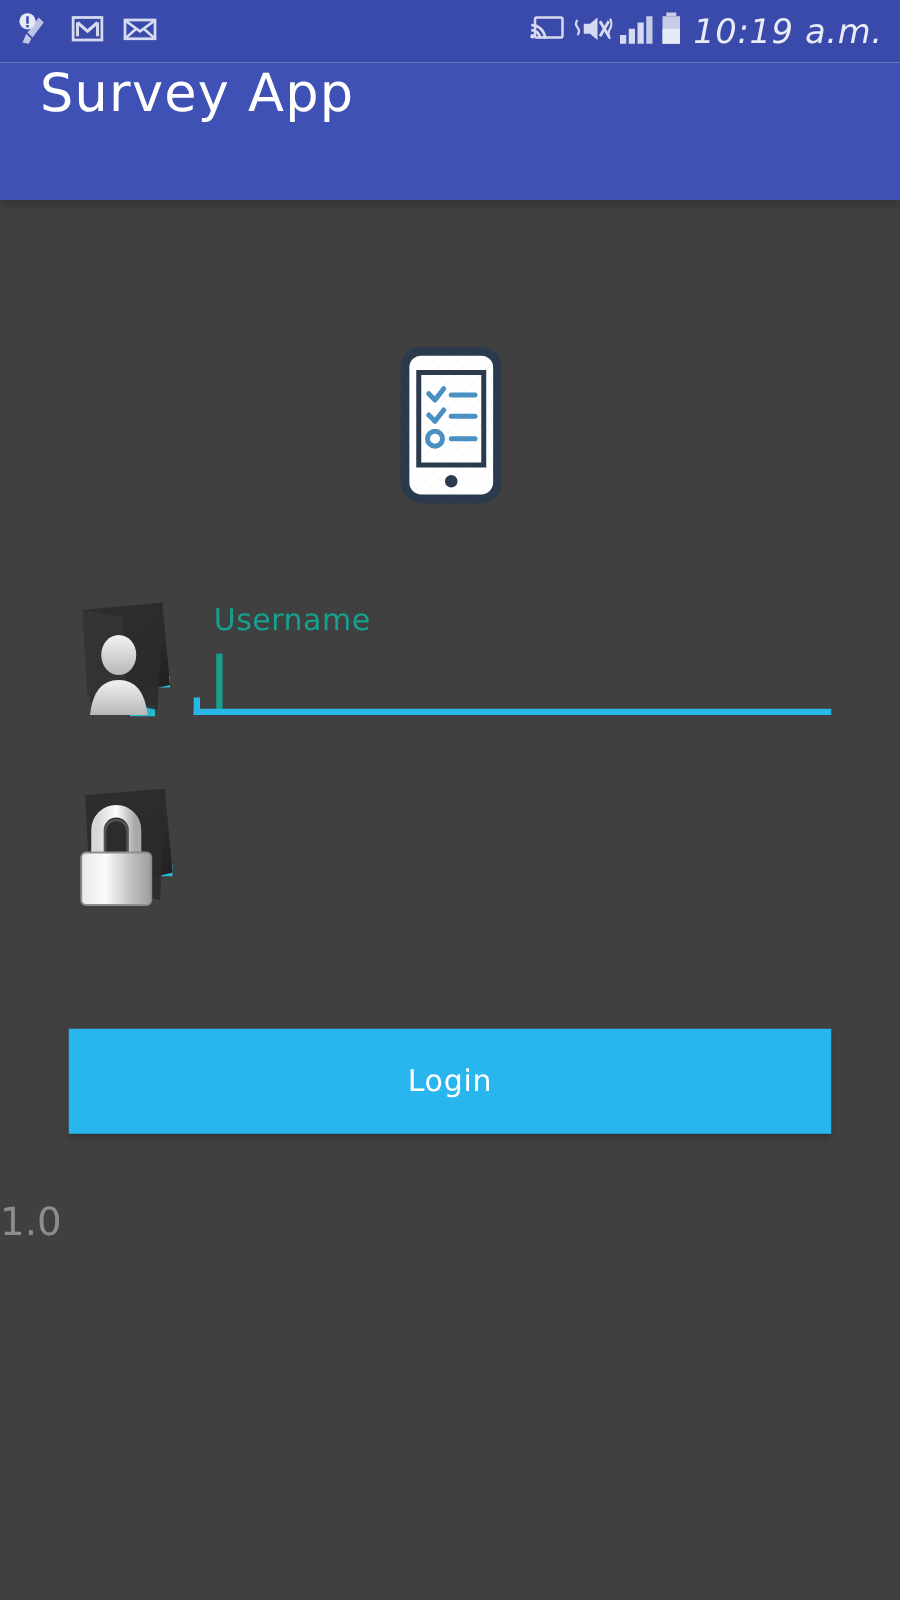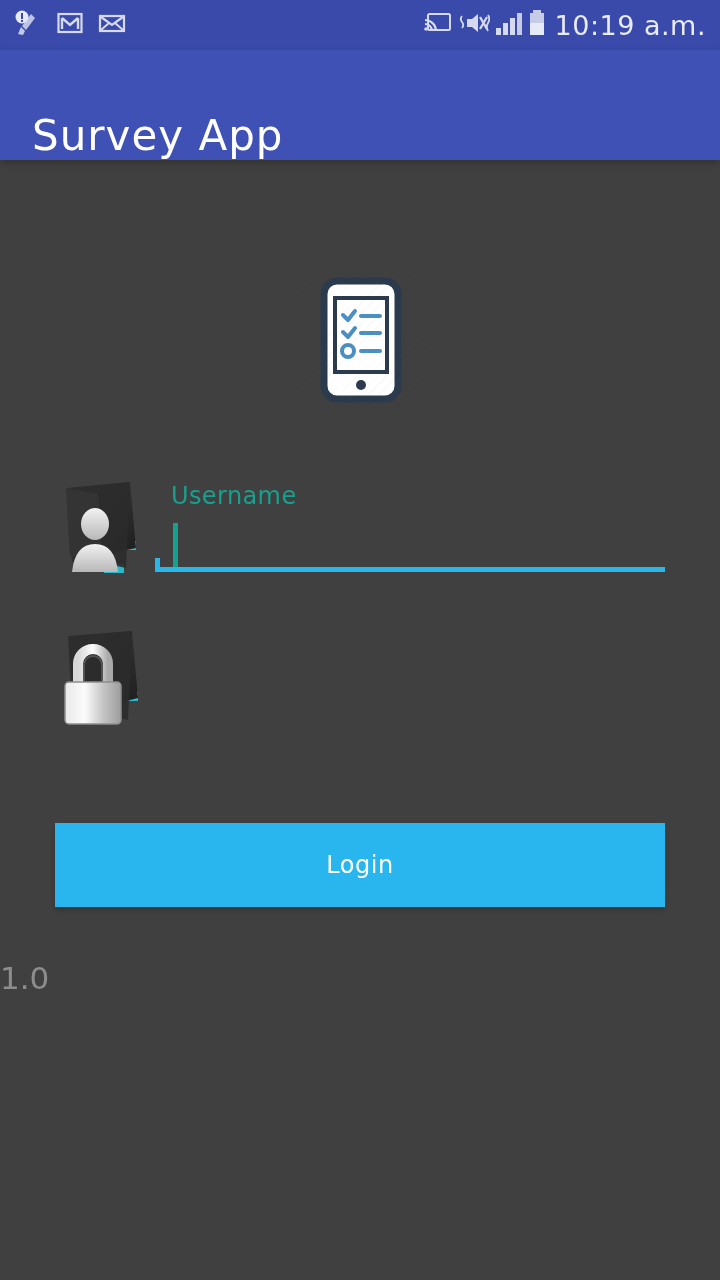--- a/index.html
+++ b/index.html
@@ -17,37 +17,37 @@
 
   
   #statusbar {
     position:absolute; top:0; left:0;
     width:720px; height:50px;
     background:#3a4aab;
     display:flex; align-items:center;
     padding:0 14px;
   }
   .sb-left { display:flex; align-items:center; gap:14px; }
-  .sb-right { display:flex; align-items:center; gap:5px; margin-left:auto; }
+  .sb-right { display:flex; align-items:center; gap:5px; margin-left:auto;font-style:italic; }
   .sb-icon { display:block; }
   .sb-time {
     color:#e9ebf7;
     font-family:"DejaVu Sans", sans-serif;
     font-size:27px;
     letter-spacing:0.5px;
     margin-left:4px;
     white-space:nowrap;
   }
 
   
   #appbar {
     position:absolute; top:50px; left:0;
     width:720px; height:110px;
     background:#3f51b5;
-    display:flex; align-items:flex-end;
+    display:flex; align-items:flex-start;
     box-shadow:0 3px 7px rgba(0,0,0,0.22);
     z-index:5;
   }
   #appbar-title {
     color:#ffffff;
     font-family:"DejaVu Sans", sans-serif;
     font-size:42px;
     font-weight:400;
     letter-spacing:1px;
     padding-left:32px;

